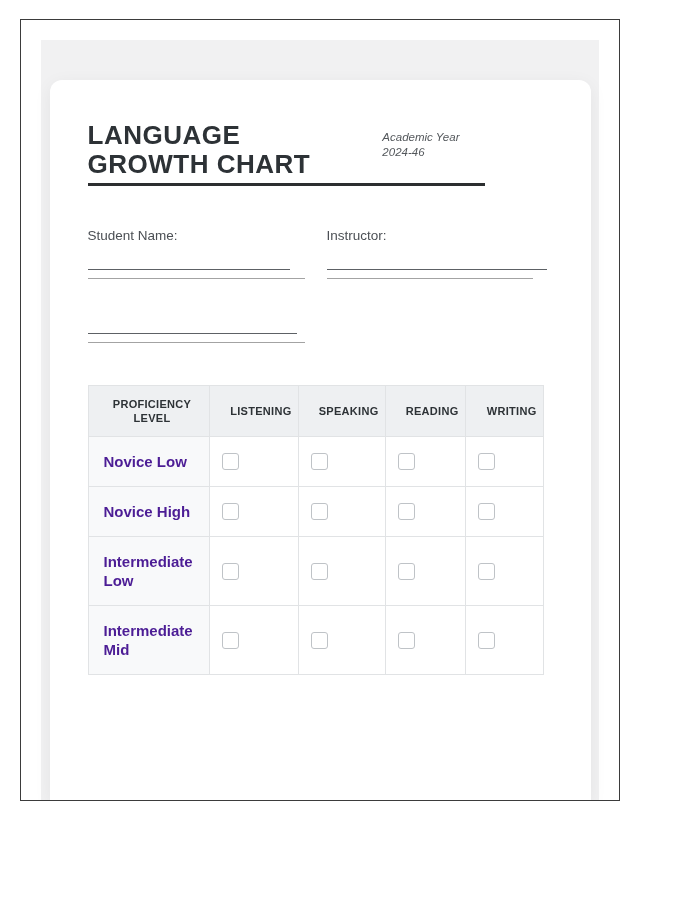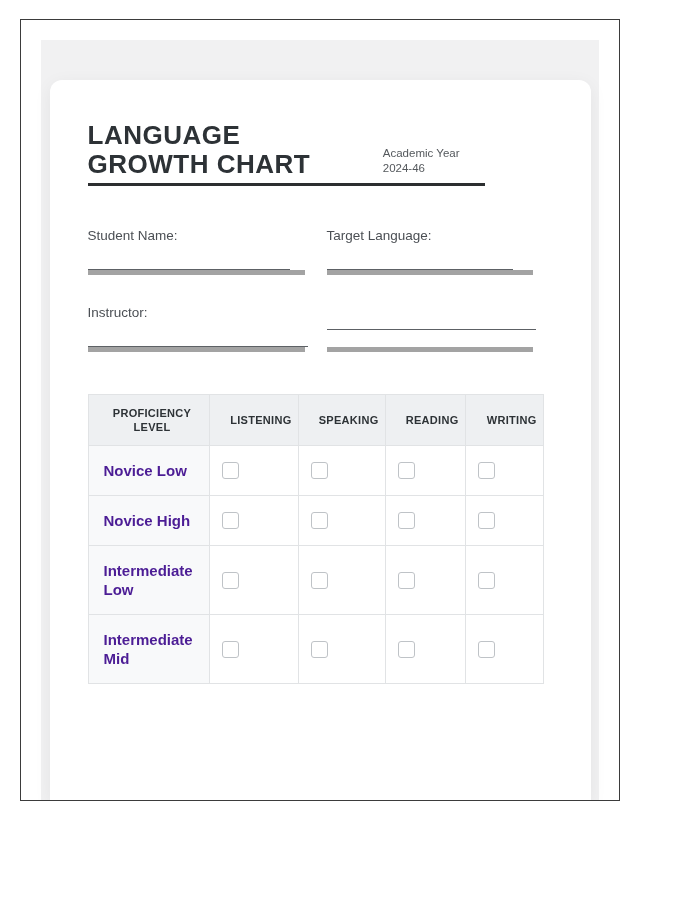--- a/index.html
+++ b/index.html
@@ -11,27 +11,27 @@
     padding-top:40px; }
   .card { width:541px; height:720px; margin:0 auto; background:#ffffff;
     border-radius:12px 12px 0 0; box-shadow:0 4px 18px rgba(0,0,0,0.06);
     padding:41px 0 0 38px; overflow:visible; }
 
   
   .head-row { width:397px; display:flex; align-items:flex-end;
     justify-content:space-between; padding-right:25px; }
   .doc-title { width:280px; font-size:26px; font-weight:bold; color:#2d3236;
     line-height:29px; letter-spacing:0.5px; }
-  .acad { font-size:11.5px; line-height:15px; color:#54585c; margin-bottom:3px; }
+  .acad { font-size:11.5px; line-height:15px; color:#54585c; margin-bottom:19px;font-style:italic; }
   .title-rule { width:397px; height:3px; background:#2c2e30; margin-top:4px; }
 
   
   .fields { margin-top:42px; display:grid; grid-template-columns:217px 206px;
     column-gap:22px; row-gap:30px; }
-  .field { border-bottom:5px solid #a3a3a3; overflow:visible; }
+  .field { border-bottom:1px solid #a3a3a3; padding-bottom:8px; overflow:visible; }
   .flabel { display:block; font-size:13.5px; color:#4b4f54; height:17px; }
   .field input[type=text] { display:block; margin-top:12px; height:13px;
     background:transparent; border:none; border-bottom:1px solid #5d6165;
     font-size:13px; color:#2d3236; border-radius:0; outline:none; }
   .w-f1 { width:202px; }
   .w-f2 { width:186px; }
   .w-f3 { width:220px; }
   .w-f4 { width:209px; }
 
   
@@ -63,24 +63,20 @@
           <div>Academic Year</div>
           <div>2024-46</div>
         </div>
       </div>
       <div class="title-rule"></div>
 
       <div class="fields">
         <div class="field">
           <span class="flabel">Student Name:</span>
           <input type="text" class="w-f1" aria-label="Student Name:" style="">
-        </div>
-        <div class="field">
-          <span class="flabel">Target Language:</span>
-          <input type="text" class="w-f2" aria-label="Target Language:" style="">
         </div>
         <div class="field">
           <span class="flabel">Instructor:</span>
           <input type="text" class="w-f3" aria-label="Instructor:" style="">
         </div>
         <div class="field">
           <input type="text" class="w-f4" aria-label="Start Level:" style="">
         </div>
       </div>
 

